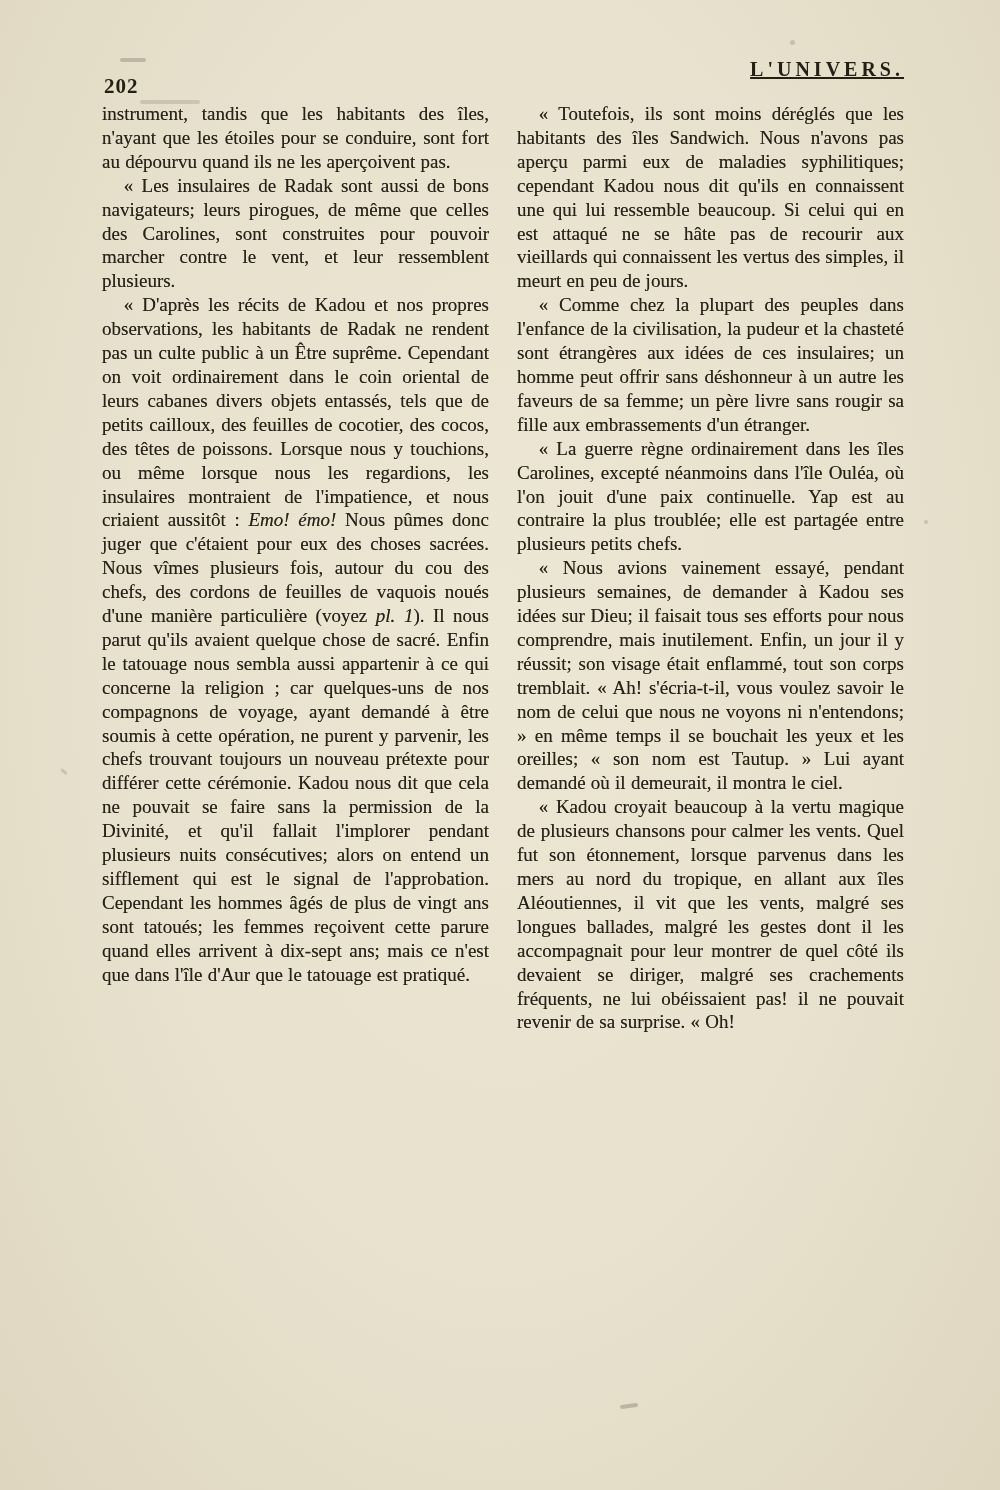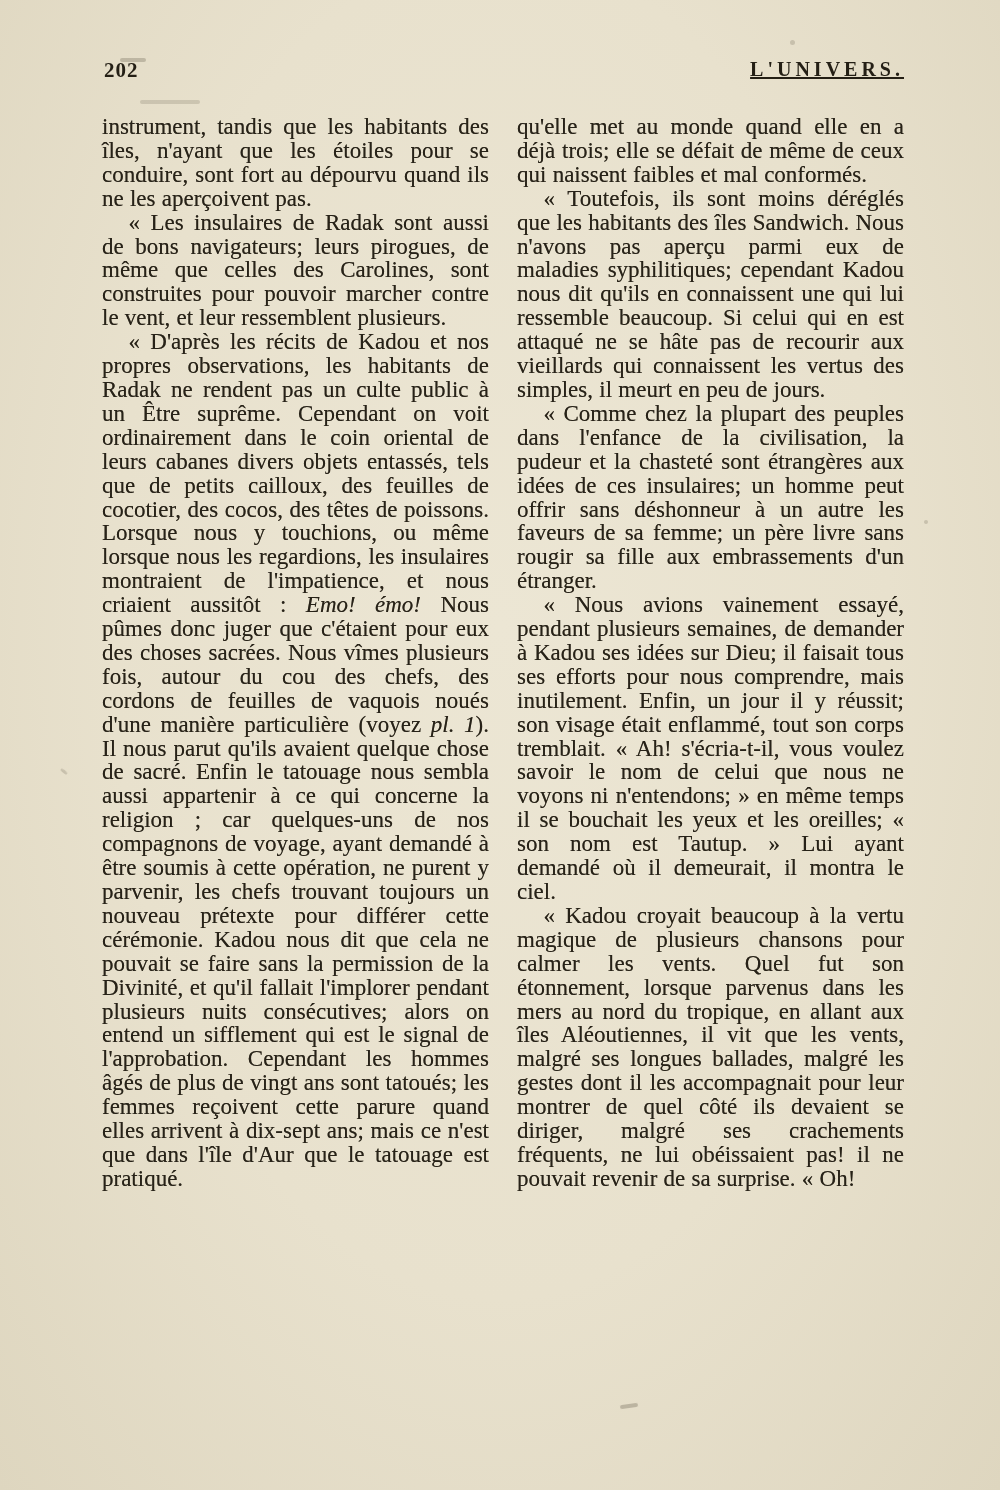--- a/index.html
+++ b/index.html
@@ -22,21 +22,21 @@
     box-sizing: border-box;
     padding: 58px 96px 0 102px;
   }
   .header {
     position: relative;
     height: 44px;
   }
   .page-num {
     position: absolute;
     left: 2px;
-    top: 0;
+    top: 16px;
     font-size: 21px;
     font-weight: bold;
     letter-spacing: 1px;
     color: #241f15;
   }
   .running-title {
     display: block;
     text-align: right;
     font-size: 20px;
     font-weight: bold;
@@ -45,25 +45,24 @@
     text-decoration: underline;
   }
   .columns {
     display: flex;
     gap: 28px;
   }
   .col {
     width: 387px;
     flex: 0 0 387px;
     text-align: justify;
-    font-size: 23px;
+    font-size: 19px;
     line-height: 23.9px;
     text-shadow: 0 0 0.6px rgba(40,32,18,0.55);
     word-spacing: 0.5px;
-    margin-top: 13px;
   }
   .col p {
     margin: 0;
     padding: 0;
     text-indent: 1.15em;
   }
   .col p.cont {
     text-indent: 0;
   }
   .col em {
@@ -103,22 +102,22 @@
 
     <div class="columns">
 
       <div class="col">
         <p class="cont">instrument, tandis que les habitants des îles, n'ayant que les étoiles pour se conduire, sont fort au dépourvu quand ils ne les aperçoivent pas.</p>
         <p>« Les insulaires de Radak sont aussi de bons navigateurs; leurs pirogues, de même que celles des Carolines, sont construites pour pouvoir marcher contre le vent, et leur ressemblent plusieurs.</p>
         <p><span>« D'après les récits de Kadou et nos propres observations, les habitants de Radak ne rendent pas un culte public à un Être suprême. Cependant on voit ordinairement dans le coin oriental de leurs cabanes divers objets entassés, tels que de petits cailloux, des feuilles de cocotier, des cocos, des têtes de poissons. Lorsque nous y touchions, ou même lorsque nous les regardions, les insulaires montraient de l'impatience, et nous criaient aussitôt : </span><em>Emo! émo!</em><span> Nous pûmes donc juger que c'étaient pour eux des choses sacrées. Nous vîmes plusieurs fois, autour du cou des chefs, des cordons de feuilles de vaquois noués d'une manière particulière (voyez </span><em>pl. 1</em><span>). Il nous parut qu'ils avaient quelque chose de sacré. Enfin le tatouage nous sembla aussi appartenir à ce qui concerne la religion ; car quelques-uns de nos compagnons de voyage, ayant demandé à être soumis à cette opération, ne purent y parvenir, les chefs trouvant toujours un nouveau prétexte pour différer cette cérémonie. Kadou nous dit que cela ne pouvait se faire sans la permission de la Divinité, et qu'il fallait l'implorer pendant plusieurs nuits consécutives; alors on entend un sifflement qui est le signal de l'approbation. Cependant les hommes âgés de plus de vingt ans sont tatoués; les femmes reçoivent cette parure quand elles arrivent à dix-sept ans; mais ce n'est que dans l'île d'Aur que le tatouage est pratiqué.</span></p>
       </div>
 
       <div class="col">
-        <p class="cont">qu'elle met au monde quand elle en a déjà trois; elle se défait de même de ceux qui naissent faibles et mal conformés.</p>
         <p>« Toutefois, ils sont moins déréglés que les habitants des îles Sandwich. Nous n'avons pas aperçu parmi eux de maladies syphilitiques; cependant Kadou nous dit qu'ils en connaissent une qui lui ressemble beaucoup. Si celui qui en est attaqué ne se hâte pas de recourir aux vieillards qui connaissent les vertus des simples, il meurt en peu de jours.</p>
         <p>« Comme chez la plupart des peuples dans l'enfance de la civilisation, la pudeur et la chasteté sont étrangères aux idées de ces insulaires; un homme peut offrir sans déshonneur à un autre les faveurs de sa femme; un père livre sans rougir sa fille aux embrassements d'un étranger.</p>
+        <p>« La guerre règne ordinairement dans les îles Carolines, excepté néanmoins dans l'île Ouléa, où l'on jouit d'une paix continuelle. Yap est au contraire la plus troublée; elle est partagée entre plusieurs petits chefs.</p>
         <p>« Nous avions vainement essayé, pendant plusieurs semaines, de demander à Kadou ses idées sur Dieu; il faisait tous ses efforts pour nous comprendre, mais inutilement. Enfin, un jour il y réussit; son visage était enflammé, tout son corps tremblait. « Ah! s'écria-t-il, vous voulez savoir le nom de celui que nous ne voyons ni n'entendons; » en même temps il se bouchait les yeux et les oreilles; « son nom est Tautup. » Lui ayant demandé où il demeurait, il montra le ciel.</p>
         <p>« Kadou croyait beaucoup à la vertu magique de plusieurs chansons pour calmer les vents. Quel fut son étonnement, lorsque parvenus dans les mers au nord du tropique, en allant aux îles Aléoutiennes, il vit que les vents, malgré ses longues ballades, malgré les gestes dont il les accompagnait pour leur montrer de quel côté ils devaient se diriger, malgré ses crachements fréquents, ne lui obéissaient pas! il ne pouvait revenir de sa surprise. « Oh!</p>
       </div>
 
     </div>
   </div>
 </div>
 
 </body></html>

